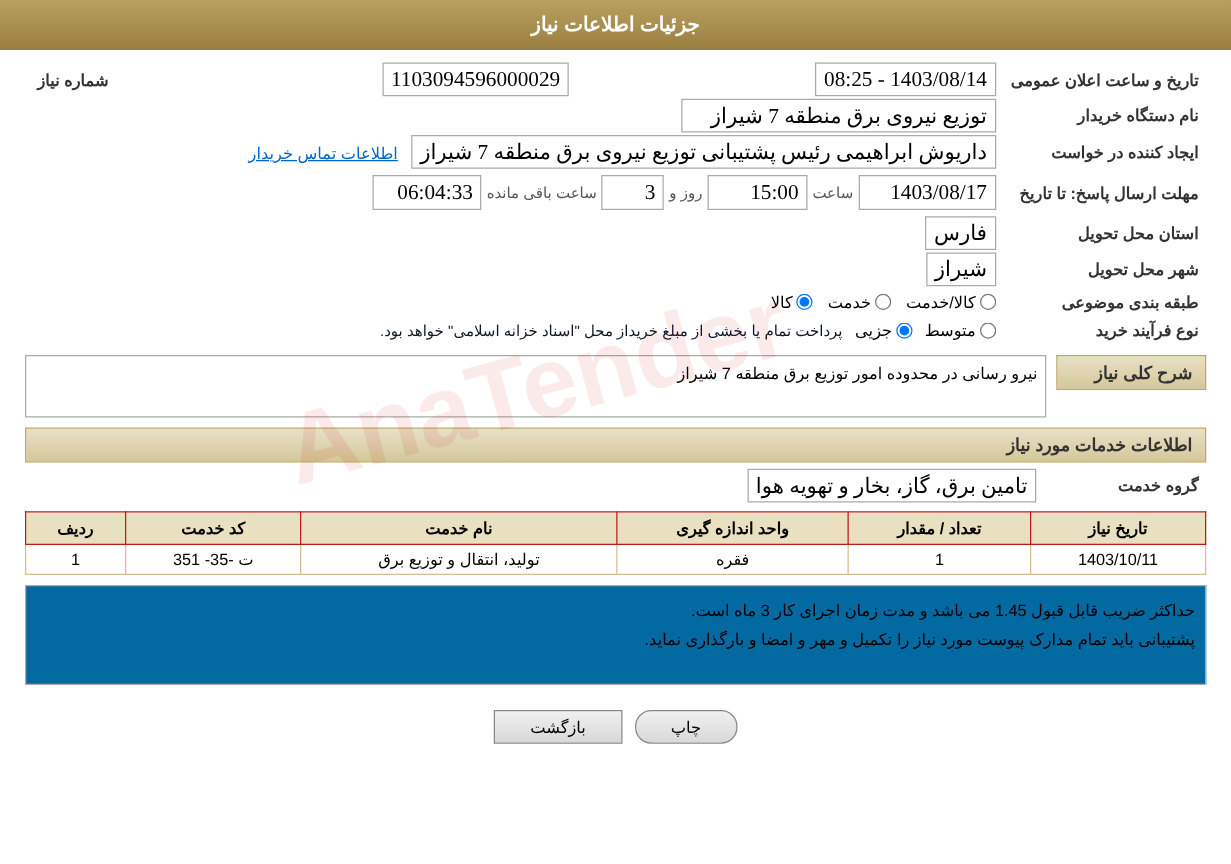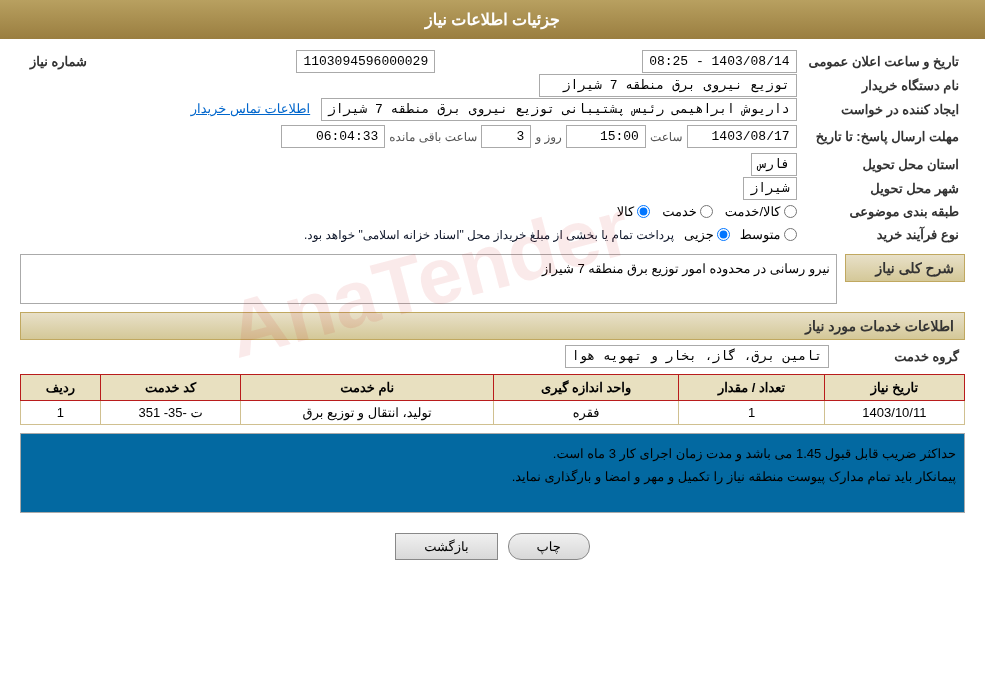--- a/index.html
+++ b/index.html
@@ -44,29 +44,29 @@
       width: 130px;
       font-weight: bold;
     }
     .input-cell {
       text-align: right;
     }
     .input-box {
       border: 1px solid #aaa;
       background: #fff;
       padding: 3px 6px;
-      font-size: 13px;
-      font-family: Liberation Mono, monospace;
+      font-size: 17px;
+      font-family: Liberation Serif, serif;
       direction: rtl;
       text-align: right;
       min-height: 22px;
     }
     .input-wide { width: 280px; }
     .input-medium { width: 200px; }
-    .input-timer { width: 104px; background: #fff; }
+    .input-timer { width: 87px; background: #fff; }
 
     .section-header {
       background: linear-gradient(to bottom, #e8e0c8, #d4c898);
       border: 1px solid #c0a860;
       padding: 5px 10px;
       font-size: 14px;
       font-weight: bold;
       color: #333;
       margin: 8px 0 4px 0;
       text-align: right;
@@ -330,21 +330,21 @@
       <td>تولید، انتقال و توزیع برق</td>
       <td>ت -35- 351</td>
       <td>1</td>
     </tr>
         </tbody>
     </table>
 
     <div style="display:flex; align-items:flex-start; gap:8px; margin: 8px 0;">
       <div class="tavsiyeh-box" style="flex:1;">
         <div>حداکثر ضریب قابل قبول 1.45 می باشد و مدت زمان اجرای کار 3 ماه است.</div>
-        <div>پیمانکار باید تمام مدارک پیوست منطقه نیاز را تکمیل و مهر و امضا و بارگذاری نماید.</div>
+        <div>پشتیبانی باید تمام مدارک پیوست مورد نیاز را تکمیل و مهر و امضا و بارگذاری نماید.</div>
       </div>
     </div>
 
     <div class="bottom-buttons">
       <button class="btn btn-print">چاپ</button>
       <button class="btn btn-back">بازگشت</button>
     </div>
 
   </div>
 </div>

